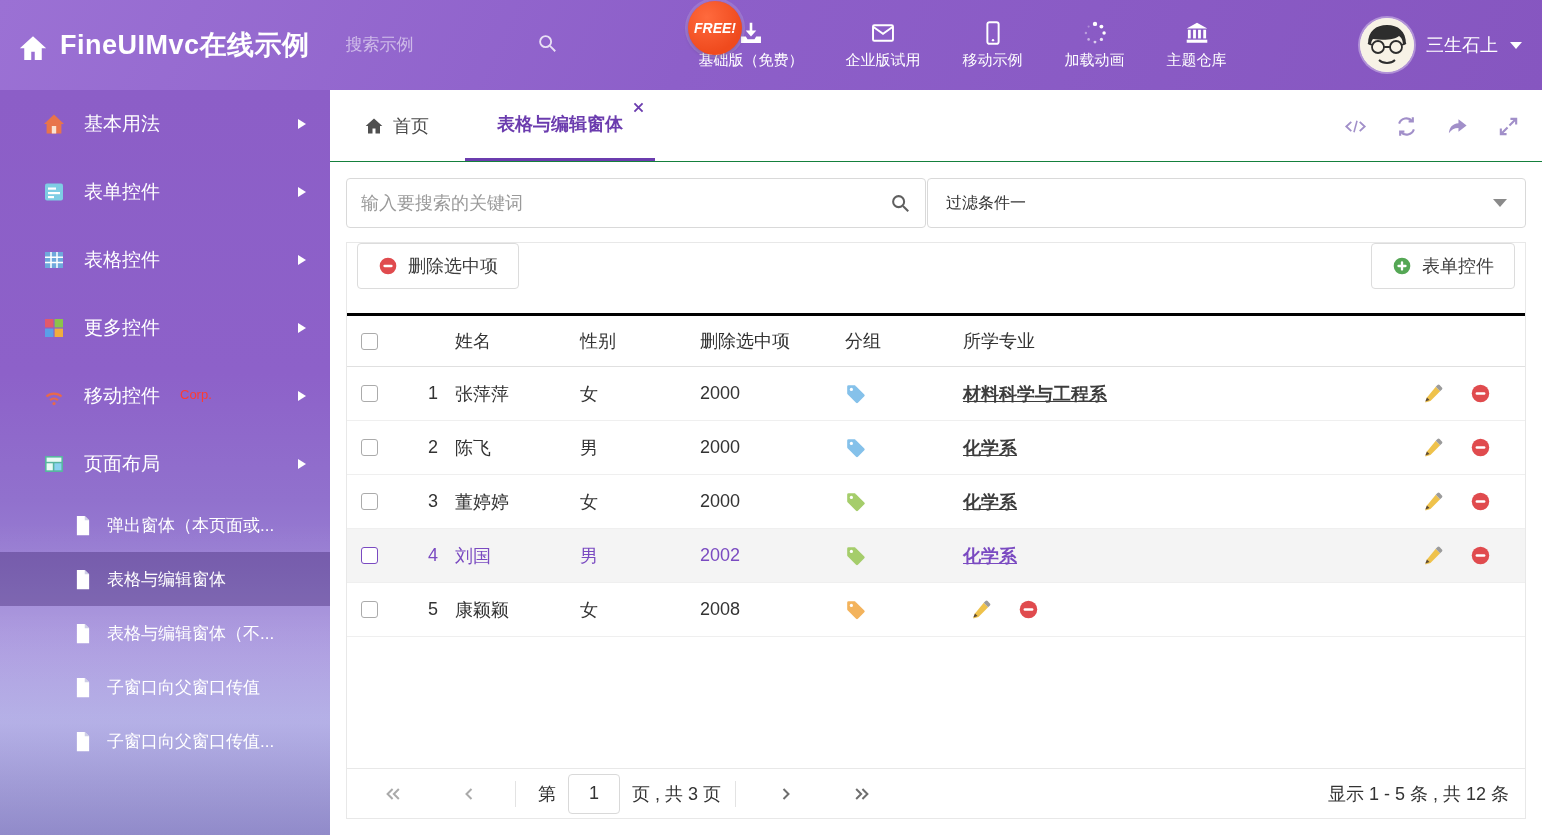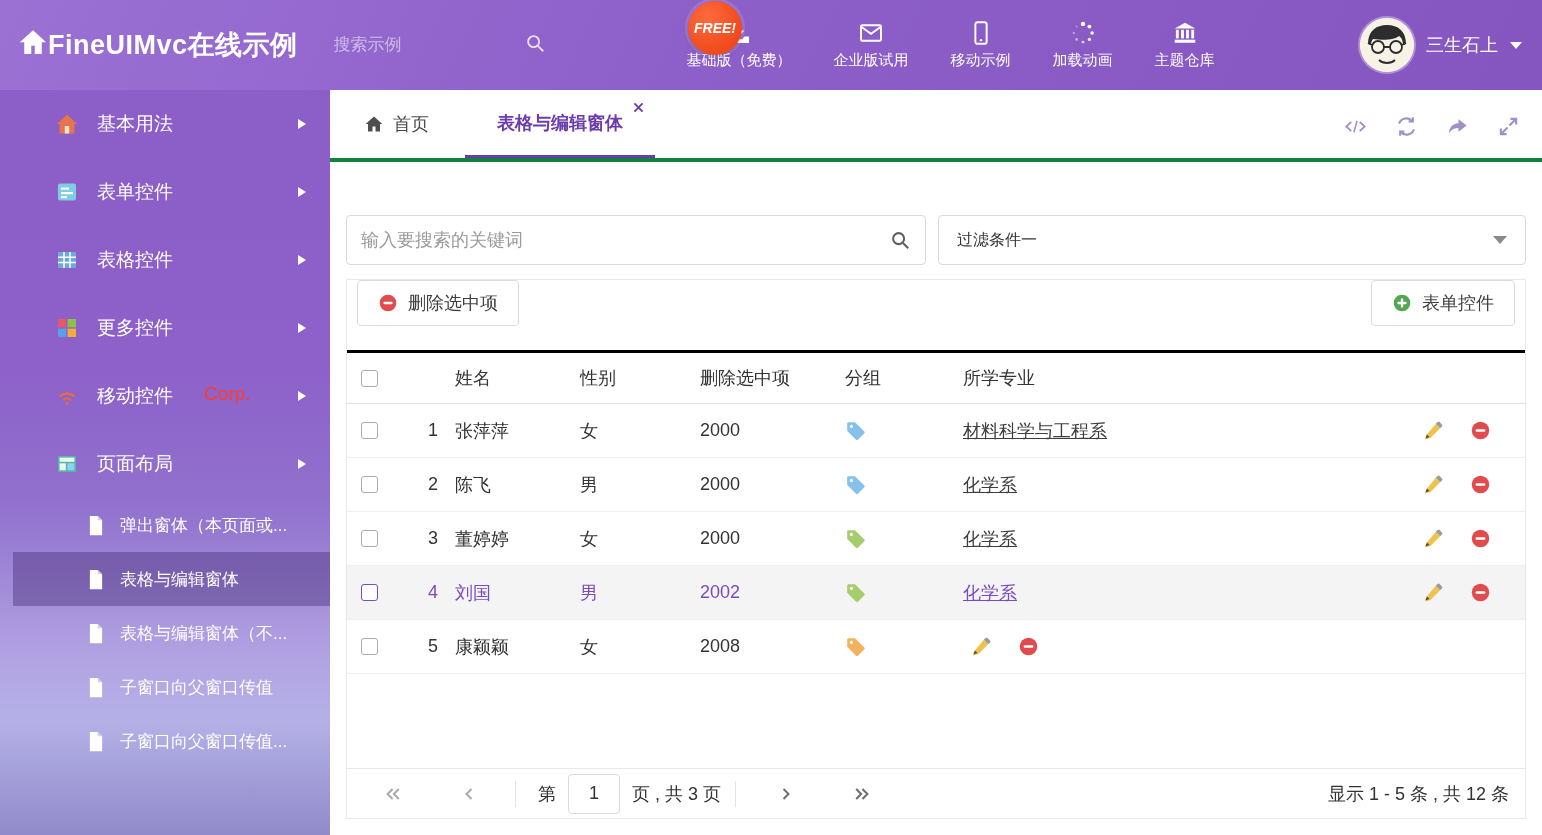--- a/index.html
+++ b/index.html
@@ -3,21 +3,21 @@
 <meta charset="utf-8">
 <style>
   * { margin:0; padding:0; box-sizing:border-box; }
   html,body { width:1542px; height:835px; overflow:hidden; }
   body { font-family:"Liberation Sans","DejaVu Sans",sans-serif; background:#fff; }
   .app { width:1542px; height:835px; display:flex; flex-direction:column; overflow:hidden; }
 
   
   .topbar { height:90px; flex:0 0 90px; background:linear-gradient(115deg,#9b71d4 0%,#8d5fc9 45%,#8656c0 100%);
             display:flex; align-items:center; padding:0 20px 0 18px; position:relative; color:#fff; }
-  .brand { display:flex; align-items:flex-start; }
+  .brand { display:flex; align-items:flex-end; gap:12px; }
   .brand .ic { width:30px; height:30px; }
   .brand .ic svg { width:30px; height:30px; }
   .brand h1 { font-size:27px; font-weight:bold; color:#fff; letter-spacing:0.5px; }
   .top-search { display:flex; align-items:center; gap:10px; margin-left:36px; width:225px; }
   .top-search input { background:transparent; border:none; outline:none; color:#fff; font-size:17px; width:180px; }
   .top-search input::placeholder { color:rgba(255,255,255,0.55); }
   .top-search .ic svg { width:22px; height:22px; }
   .free-badge { position:absolute; left:688px; top:1px; width:54px; height:54px; border-radius:50%;
                 background:radial-gradient(circle at 35% 30%, #ff6a3d, #ef4a1d 70%);
                 color:#fff; font-size:14px; font-weight:bold; font-style:italic;
@@ -35,46 +35,46 @@
   .caret-down { width:0; height:0; border-left:6px solid transparent; border-right:6px solid transparent; border-top:7px solid #fff; }
 
   
   .body { flex:1; display:flex; min-height:0; }
 
   
   .sidebar { width:330px; flex:0 0 330px; position:relative; overflow:hidden; color:#fff;
     background:linear-gradient(180deg,#8c5ec7 0%,#8d61c9 38%,#9171cd 55%,#9b83d5 66%,#a795de 76%,#aca3e3 85%,#9c92d3 93%,#8f84c7 100%); }
   .sidebar::after { content:""; position:absolute; inset:0; pointer-events:none;
     background:linear-gradient(180deg, rgba(255,255,255,0) 58%, rgba(255,255,255,0.10) 72%, rgba(205,212,240,0.28) 84%, rgba(150,158,210,0.25) 100%); }
-  .side-menu, .side-submenu { position:relative; z-index:2;padding-left:13px; }
+  .side-menu, .side-submenu { position:relative; z-index:2; }
   .side-item { height:68px; display:flex; align-items:center; padding:0 24px 0 42px; gap:18px; font-size:19px; cursor:pointer; }
   .side-item .side-icon svg { width:24px; height:24px; display:block; }
   .side-label { white-space:nowrap; }
-  .side-badge { color:#ff3b30; font-size:19px; margin-left:13px; transform:translateY(-2px); }
+  .side-badge { color:#ff3b30; font-size:13px; margin-left:2px; transform:translateY(-2px); }
   .side-arrow { margin-left:auto; width:0; height:0; border-left:8px solid #fff; border-top:5.5px solid transparent; border-bottom:5.5px solid transparent; }
   .side-arrow.down { border-left:6px solid transparent; border-right:6px solid transparent; border-top:8px solid #fff; border-bottom:none; }
   .side-sub { height:54px; display:flex; align-items:center; padding:0 18px 0 74px; gap:15px; font-size:17px; cursor:pointer; }
   .side-sub .sub-icon svg { width:18px; height:21px; display:block; }
   .side-sub.active { background:rgba(70,42,120,0.42); }
 
   
   .main { flex:1; background:#fff; display:flex; flex-direction:column; min-width:0; }
-  .tabbar { height:72px; flex:0 0 72px; border-bottom:4px solid #15803d; display:flex; align-items:stretch; padding:0 0 0 14px; position:relative; }
+  .tabbar { height:72px; flex:0 0 72px; border-bottom:1px solid #15803d; display:flex; align-items:stretch; padding:0 0 0 14px; position:relative; }
   .tab { display:flex; align-items:center; gap:9px; padding:0 20px; font-size:18px; color:#4a4a4a; cursor:pointer; position:relative; }
   .tab .ic svg { width:20px; height:20px; display:block; }
   .tab.active { color:#6b3cae; font-weight:bold; border-bottom:3px solid #6b3cae; padding:0 32px; margin-left:16px; }
   .tab-close { position:absolute; top:11px; right:10px; width:13px; height:13px; cursor:pointer; }
   .tab-close svg { width:13px; height:13px; display:block; }
   .tab-tools { position:absolute; right:22px; top:0; height:72px; display:flex; align-items:center; gap:28px; }
   .tool-ic { cursor:pointer; }
   .tool-ic svg { width:23px; height:23px; display:block; }
 
   .content { flex:1; padding:16px; display:flex; flex-direction:column; min-height:0; }
 
-  .filter-row { display:flex; gap:12px; height:50px; flex:0 0 50px; margin-bottom:14px;margin-top:37px; }
+  .filter-row { display:flex; gap:1px; height:50px; flex:0 0 50px; margin-bottom:14px; }
   .search-box { flex:0 0 580px; border:1px solid #d9d9d9; border-radius:4px; display:flex; align-items:center; padding:0 14px; background:#fff; }
   .search-box input { flex:1; border:none; outline:none; font-size:18px; color:#333; font-family:inherit; }
   .search-box input::placeholder { color:#9a9a9a; }
   .search-box .ic { cursor:pointer; }
   .search-box .ic svg { width:22px; height:22px; display:block; }
   .filter-select { flex:1; border:1px solid #d9d9d9; border-radius:4px; display:flex; align-items:center; padding:0 18px; font-size:16px; color:#333; cursor:pointer; background:#fff; }
   .filter-select .caret { margin-left:auto; width:0; height:0; border-left:7px solid transparent; border-right:7px solid transparent; border-top:8px solid #8a8a8a; }
 
   .panel { flex:1; border:1px solid #e8e8e8; display:flex; flex-direction:column; min-height:0; background:#fff; }
   .toolbar { flex:0 0 70px; display:flex; align-items:flex-start; padding:0 10px; }
@@ -85,21 +85,21 @@
   .grid-head, .grid-row { display:grid; grid-template-columns:64px 44px 125px 120px 145px 118px 1fr 110px; align-items:center; }
   .grid-head { flex:0 0 54px; height:54px; border-top:3px solid #000000; border-bottom:1px solid #e0e0e0; font-size:18px; color:#333; }
   .grid-row { height:54px; border-bottom:1px solid #efefef; font-size:18px; color:#333; }
   .grid-row.selected { background:#f4f4f4; color:#7a4ac1; }
   .grid-row.selected .cell-major a { color:#7a4ac1; }
   .grid-row.selected input[type=checkbox] { border-color:#7a4ac1; }
   .cell-check { padding-left:14px; }
   input[type=checkbox] { appearance:none; -webkit-appearance:none; width:17px; height:17px; border:1px solid #ababab; border-radius:3px; background:#fff; cursor:pointer; display:block; }
   .cell-num { text-align:center; }
   .cell-group .tag-icon svg { width:21px; height:21px; display:block; }
-  .cell-major a { color:#3d3d3d; text-decoration:underline; cursor:pointer; }
+  .cell-major a { color:#3d3d3d; text-decoration:underline; cursor:pointer;font-weight:bold; }
   .cell-actions { display:flex; gap:26px; padding-left:8px; }
   .cell-actions .act { cursor:pointer; }
   .cell-actions .act svg { width:21px; height:21px; display:block; }
 
   .grid-spacer { flex:1; }
 
   .pg { flex:0 0 50px; border-top:1px solid #e8e8e8; display:flex; align-items:center; padding:0 16px; font-size:18px; color:#333; }
   .pg-btn { cursor:pointer; display:flex; align-items:center; }
   .pg-btn svg { width:20px; height:20px; display:block; }
   .pg-first { margin-left:20px; color:#aaaaaa; }

